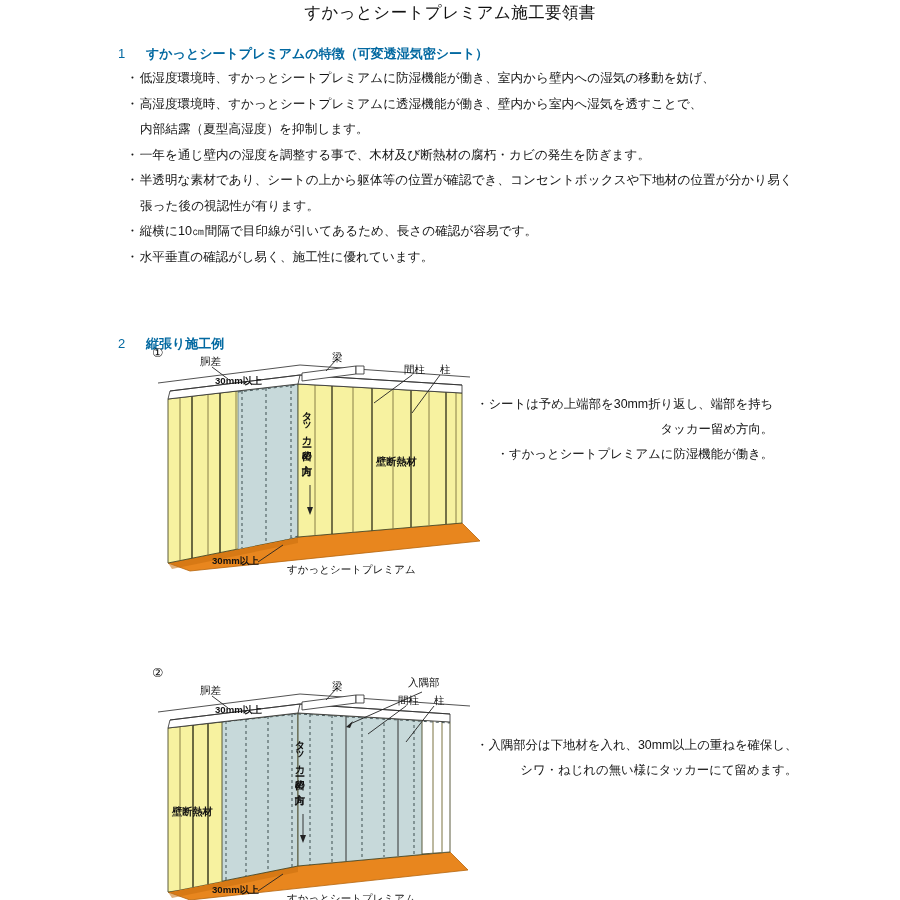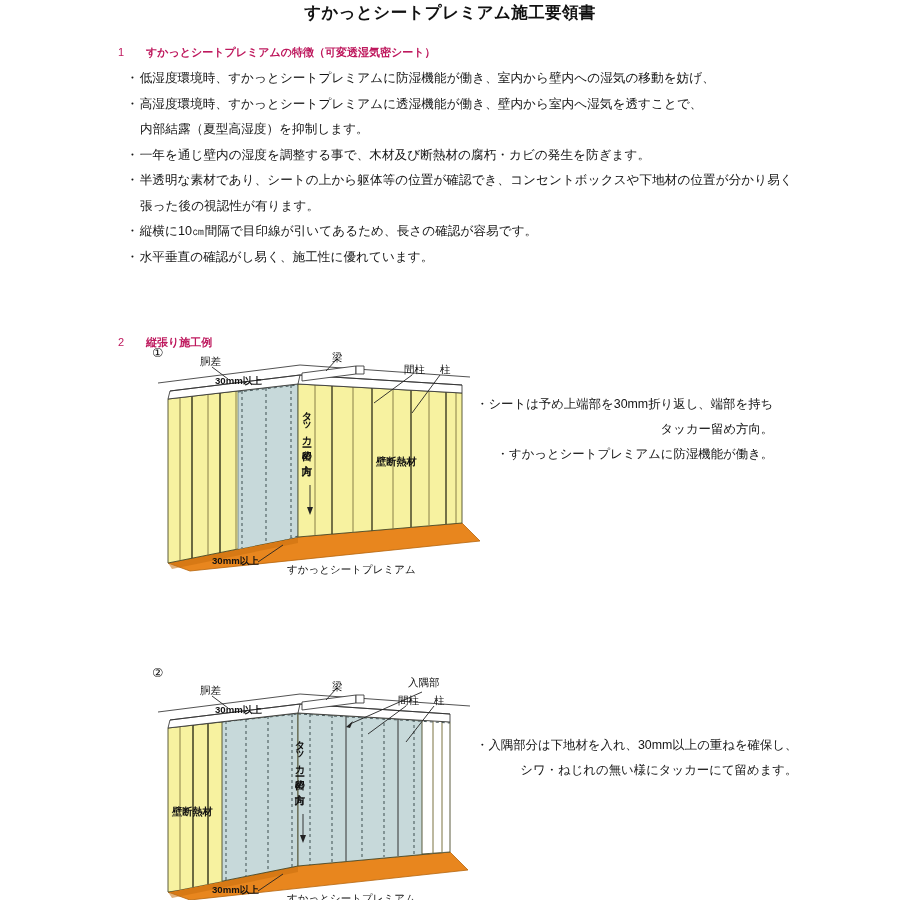--- a/index.html
+++ b/index.html
@@ -24,31 +24,31 @@
   }
 
   
   .doc-title {
     position: absolute;
     top: 2px;
     left: 0;
     width: 900px;
     text-align: center;
     font-size: 16.5px;
-    font-weight: 700;
+    font-weight: 400;
     letter-spacing: 0.4px;
     color: #111;
   }
 
   
   .section-head {
     position: absolute;
-    font-size: 11px;
+    font-size: 13px;
     font-weight: 600;
-    color: #be185d;
+    color: #0369a1;
     white-space: nowrap;
   }
   .section-head .num {
     display: inline-block;
     width: 28px;
     font-weight: 500;
   }
 
   
   .bullets {

